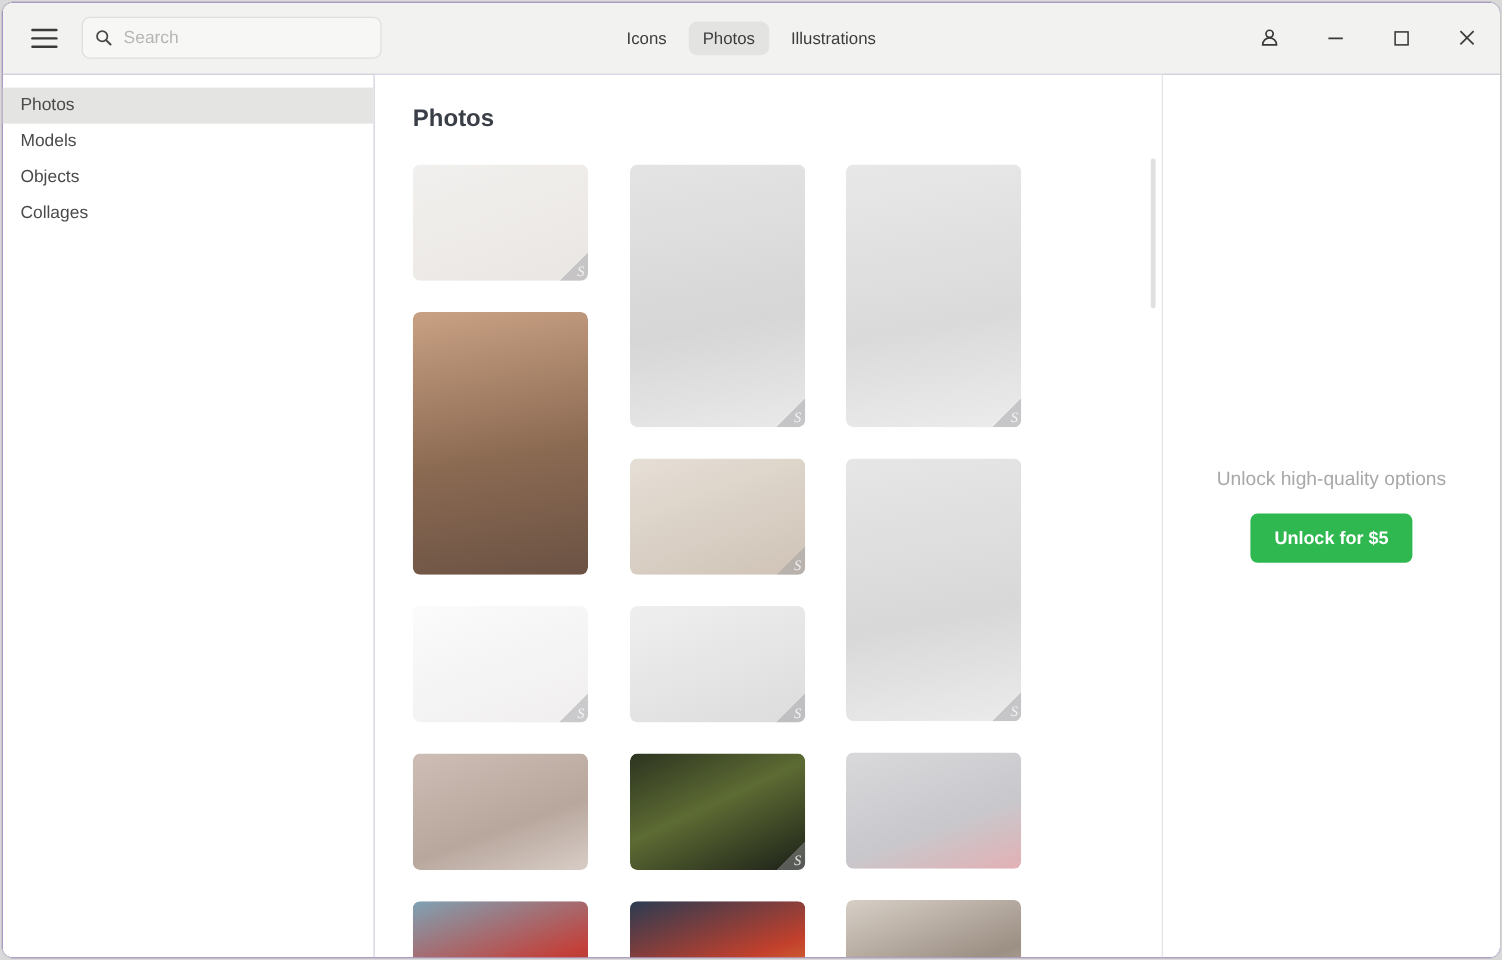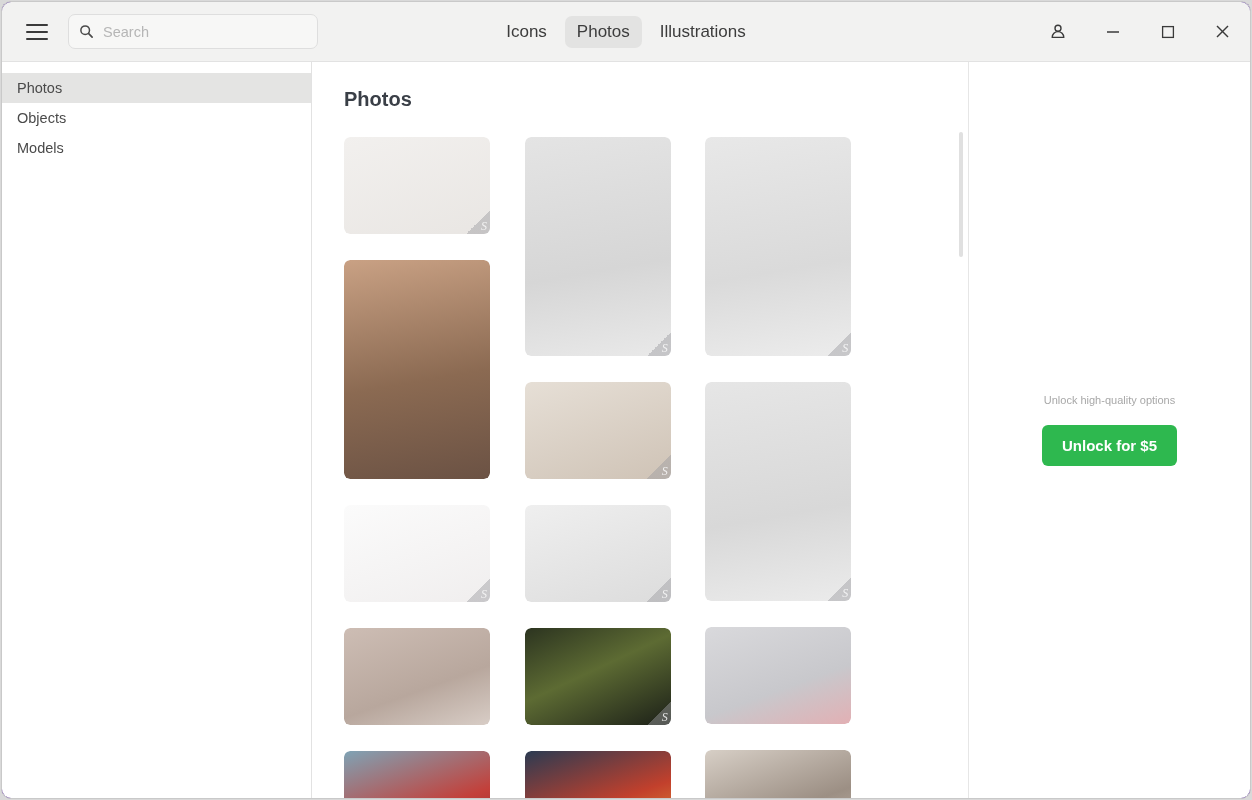--- a/index.html
+++ b/index.html
@@ -73,21 +73,21 @@
     left: 0; right: 0;
     top: 0; bottom: 0;
     display: flex;
     align-items: center;
     justify-content: center;
     gap: 6px;
     pointer-events: none;
   }
   .tab {
     pointer-events: auto;
-    font-size: 17px;
+    font-size: 14px;
     color: #3c3c3c;
     padding: 6px 12px;
     border-radius: 7px;
     cursor: pointer;
     white-space: nowrap;
   }
   .tab.active { background: #e3e3e2; }
 
   .wincontrols {
     margin-left: auto;
@@ -200,21 +200,21 @@
   .rightpanel {
     width: 281px;
     min-width: 281px;
     background: #ffffff;
     display: flex;
     flex-direction: column;
     align-items: center;
     justify-content: center;
   }
   .unlock-text {
-    font-size: 11px;
+    font-size: 16px;
     color: #a8a8a8;
     margin-bottom: 19px;
     text-align: center;
   }
   .unlock-btn {
     border: none;
     background: #2eb84f;
     color: #ffffff;
     font-family: "Liberation Sans", sans-serif;
     font-size: 15px;
@@ -277,24 +277,27 @@
     </div>
   </div>
 
   <div class="body">
 
     <div class="sidebar">
       <div class="side-item active">
         <span>Photos</span>
       </div>
       <div class="side-item">
+        <span>Models</span>
+      </div>
+      <div class="side-item">
         <span>Objects</span>
       </div>
       <div class="side-item">
-        <span>Models</span>
+        <span>Collages</span>
       </div>
     </div>
 
     <div class="content">
       <div class="content-inner">
         <div class="page-title">Photos</div>
         <div class="masonry" id="photo-grid">
             <div class="card" style="break-inside: avoid;">
               <div class="thumb" style="height: 97px; background: linear-gradient(160deg, rgb(242, 240, 238), rgb(233, 230, 227));"></div>
               <div class="watermark">

